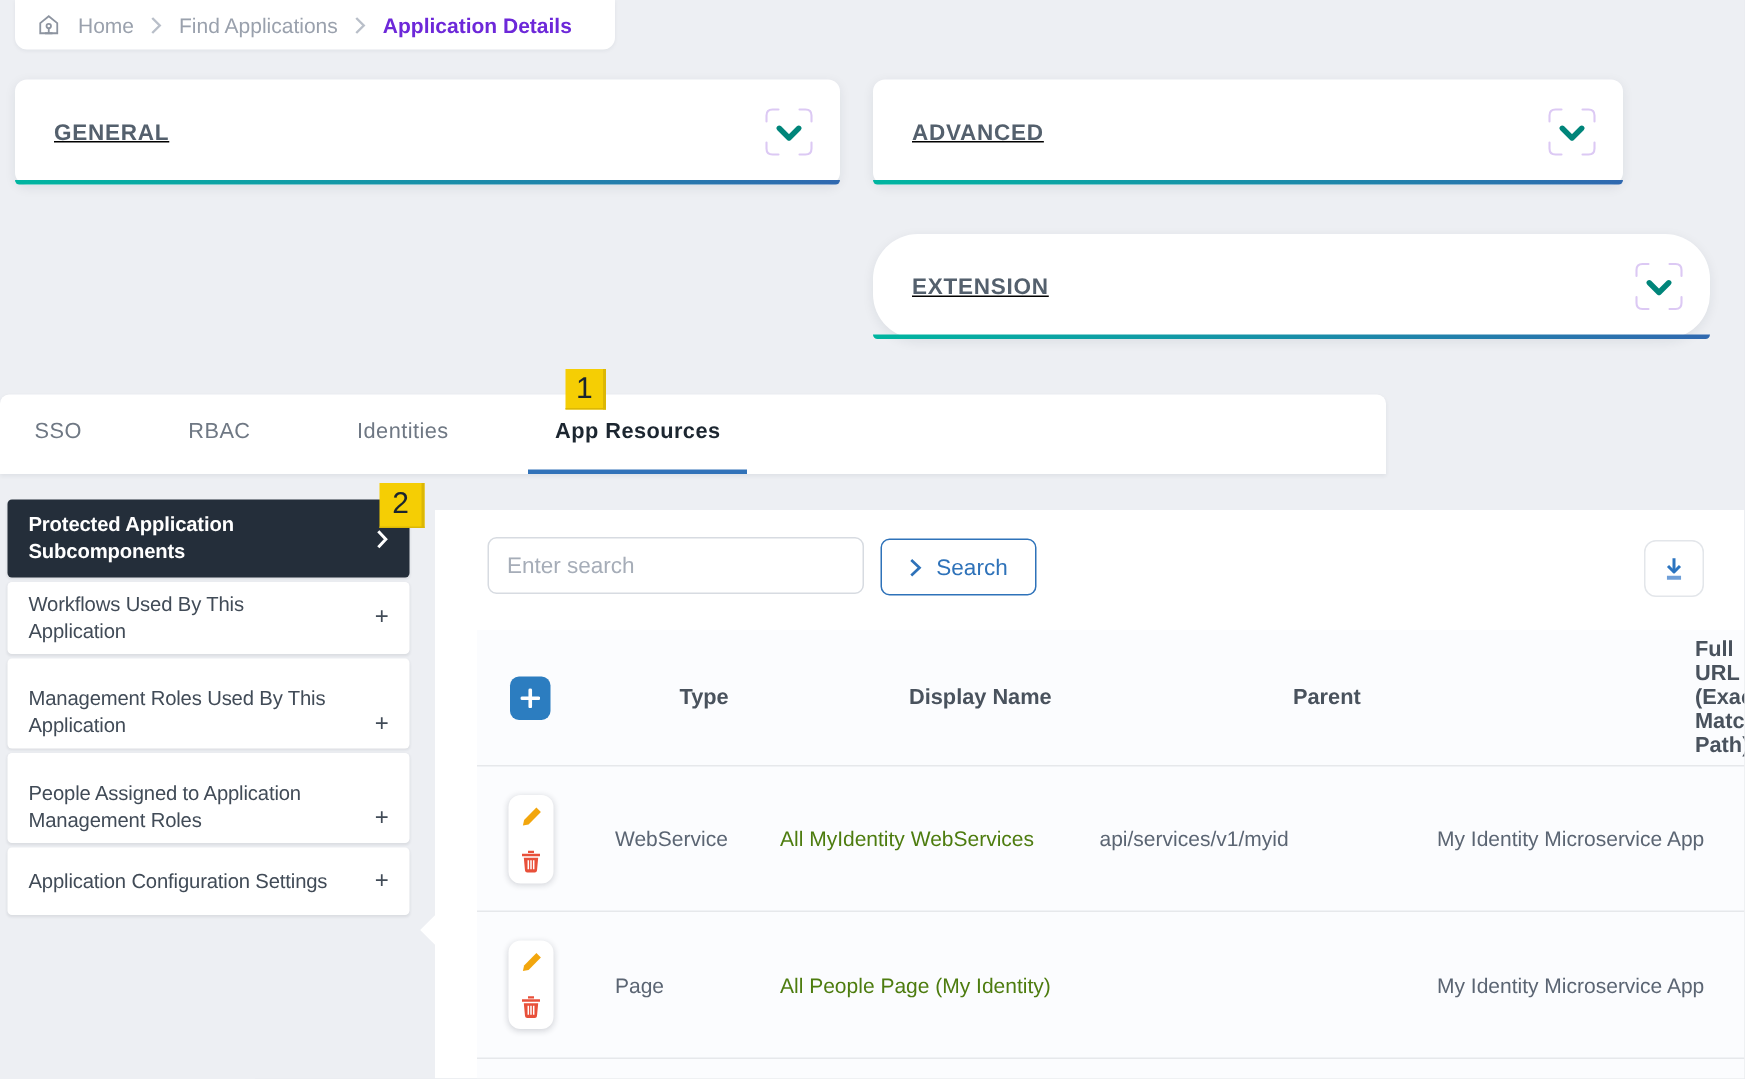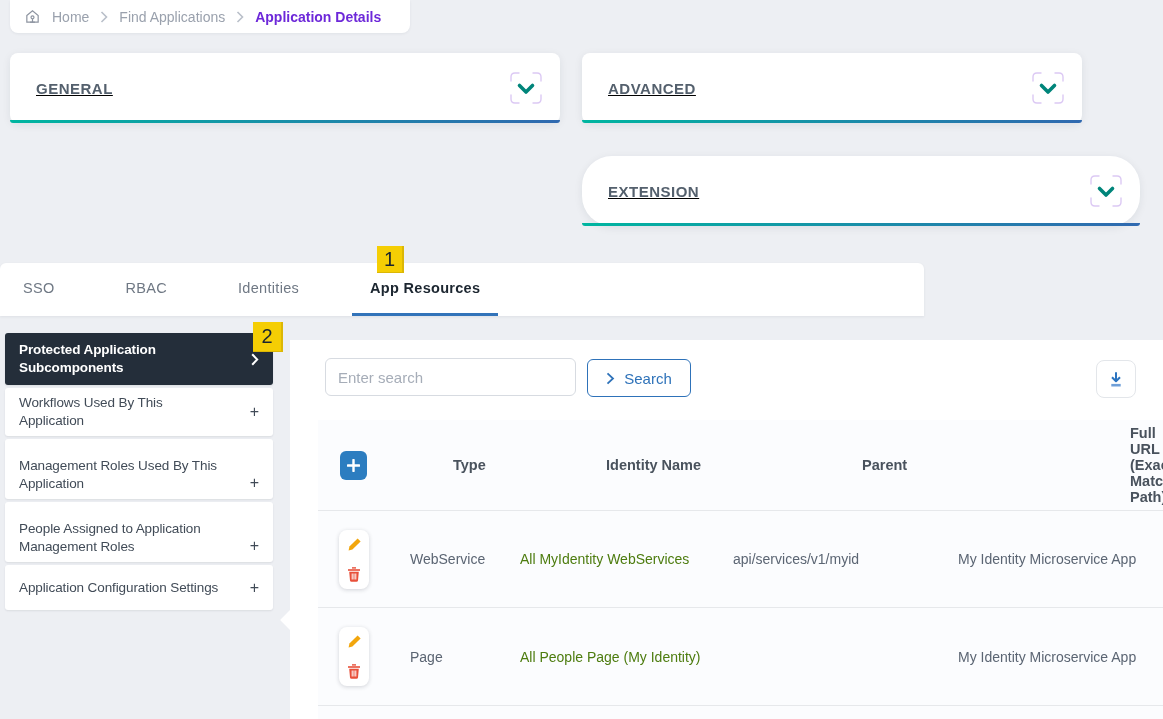--- a/index.html
+++ b/index.html
@@ -233,21 +233,21 @@
         <div>
           <button class="add-btn">
             <span style="display:flex;">
               <svg width="13" height="13" viewBox="0 0 14 14">
                   <path d="M7 1v12M1 7h12" stroke="#fff" stroke-width="2.6" stroke-linecap="round"></path>
                 </svg>
             </span>
           </button>
         </div>
         <div class="th">Type</div>
-        <div class="th">Identity Name</div>
+        <div class="th">Display Name</div>
         <div class="th">Parent</div>
         <div class="th">Full URL (Exact Match Path)</div>
       </div>
       <div class="divider"></div>
 
       <div class="trow r1">
         <div>
           <div class="action-stack">
             <button class="action-btn">
               <span style="display:flex;">

